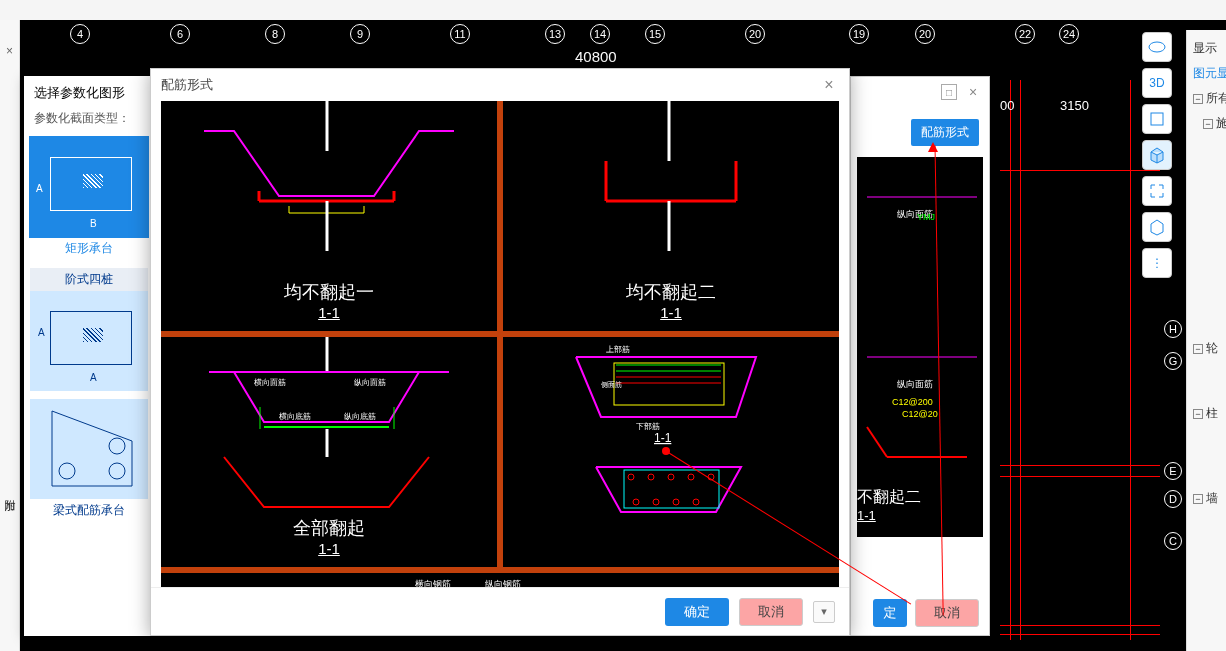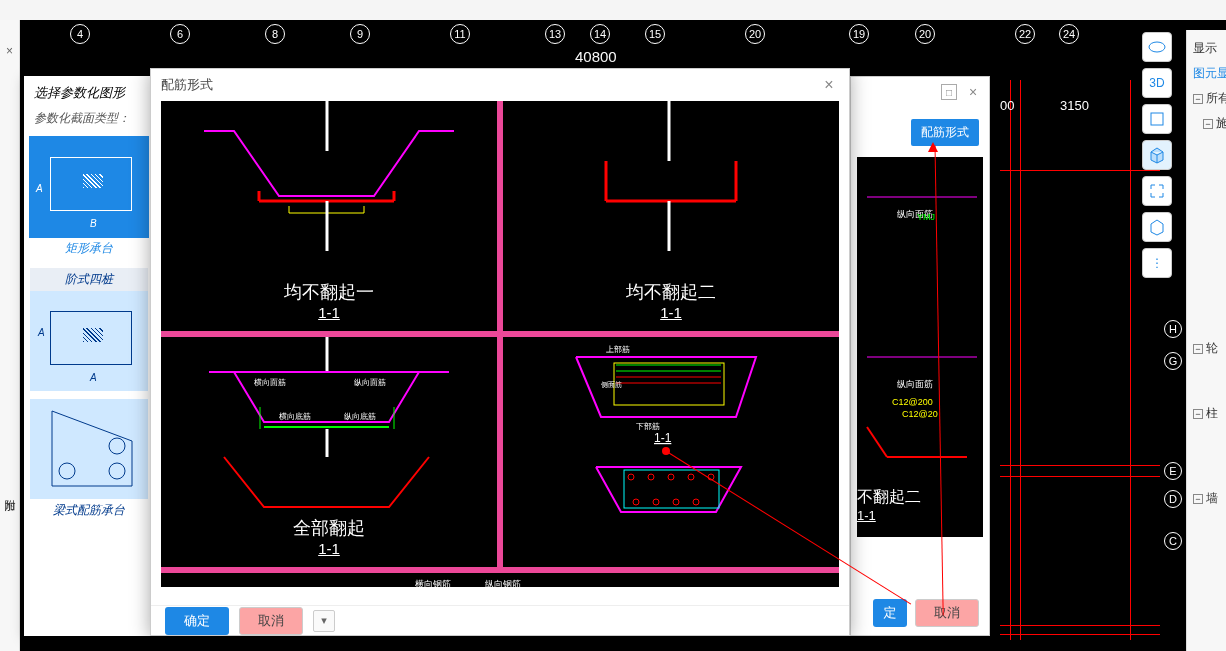--- a/index.html
+++ b/index.html
@@ -26,43 +26,43 @@
     
     .far-right { position:absolute; right:0; top:30px; width:40px; bottom:0; background:#f7f7f7; border-left:1px solid #ddd; padding:6px 4px; overflow:hidden; }
     .far-right-item { font-size:12px; color:#333; padding:4px 2px; white-space:nowrap; }
     .tree-toggle { display:inline-block; width:10px; height:10px; border:1px solid #888; font-size:9px; line-height:8px; text-align:center; margin-right:3px; }
 
     
     .left-strip { position:absolute; left:0; top:20px; width:20px; bottom:0; background:#f7f7f7; border-right:1px solid #ddd; }
     .left-strip .x-btn { font-size:12px; color:#666; text-align:center; margin-top:24px; cursor:pointer; }
 
     
-    .dlg1 { position:absolute; left:24px; top:76px; width:130px; height:560px; background:#fff; box-shadow:0 2px 12px rgba(0,0,0,.25); z-index:5; overflow:hidden;font-style:italic;}
+    .dlg1 { position:absolute; left:24px; top:76px; width:130px; height:560px; background:#fff; box-shadow:0 2px 12px rgba(0,0,0,.25); z-index:5; overflow:hidden;}
     .dlg1-title { font-size:13px; padding:8px 10px; }
     .dlg1-sub { font-size:12px; color:#555; padding:0 10px 6px; }
     .dlg1-body { padding:4px 6px; overflow-y:auto; height:500px;}
     .pcard { margin-bottom:8px; }
     .pcard-img { background:#1e88e5; border:2px solid transparent; width:118px; height:100px; position:relative; }
     .pcard.sel .pcard-img { border:2px solid #1e88e5; outline:1px solid #1e88e5;}
     .pcard-img.white { background:#cfe8ff; }
     .pcard-label { text-align:center; font-size:12px; color:#1e88e5; padding:3px 0;}
     .mini-rect { position:absolute; border:1px solid #fff; left:18px; top:18px; right:14px; bottom:24px;}
     .mini-rect .hatch { position:absolute; left:40%; top:30%; width:20px; height:14px; background:repeating-linear-gradient(45deg,#fff 0 1px,transparent 1px 3px);}
     .mini-dim { position:absolute; color:#fff; font-size:10px; }
 
     
     .dlg2 { position:absolute; left:150px; top:68px; width:700px; height:568px; background:#fff; box-shadow:0 2px 18px rgba(0,0,0,.35); z-index:20; border:1px solid #ccc;}
     .dlg-titlebar { height:32px; display:flex; align-items:center; padding:0 10px; font-size:13px; color:#444; justify-content:space-between;}
     .dlg-x { width:20px; height:20px; cursor:pointer; color:#888; font-size:16px; display:flex; align-items:center; justify-content:center;}
-    .gallery { position:absolute; top:32px; left:10px; right:10px; bottom:48px; display:grid; grid-template-columns:1fr 1fr; gap:6px; overflow-y:auto; background:#ec4899;}
+    .gallery { position:absolute; top:32px; left:10px; right:10px; bottom:48px; display:grid; grid-template-columns:1fr 1fr; gap:6px; overflow-y:auto; background:#c2410c;}
     .g-item { background:#000; min-height:230px; position:relative; color:#fff; }
     .g-item.half { min-height:110px; }
     .g-label { position:absolute; left:0; right:0; bottom:10px; text-align:center; font-size:18px; font-family:"SimSun",serif;}
     .g-sub { display:block; font-size:15px; text-decoration:underline;}
-    .dlg-buttons { position:absolute; left:0; right:0; bottom:0; height:30px; display:flex; justify-content:flex-start; align-items:center; gap:10px; padding:0 14px; border-top:1px solid #eee;}
+    .dlg-buttons { position:absolute; left:0; right:0; bottom:0; height:48px; display:flex; justify-content:flex-end; align-items:center; gap:10px; padding:0 14px; border-top:1px solid #eee;}
     .btn { min-width:64px; height:28px; border-radius:3px; font-size:13px; display:flex; align-items:center; justify-content:center; cursor:pointer; }
     .btn-primary { background:#1e88e5; color:#fff; }
     .btn-default { background:#fca5a5; color:#444; border:1px solid #ccc;}
     .scroll-ctl { width:22px; height:22px; border:1px solid #ccc; background:#fafafa; display:flex; align-items:center; justify-content:center; font-size:11px; color:#666; border-radius:2px;}
 
     
     .dlg3 { position:absolute; left:850px; top:76px; width:140px; height:560px; background:#fff; box-shadow:0 2px 12px rgba(0,0,0,.25); z-index:5; border:1px solid #ccc;}
     .dlg3-titlebar { height:30px; display:flex; justify-content:flex-end; align-items:center; gap:8px; padding:0 8px; color:#888;}
     .dlg3-titlebar .win-btn { width:16px; height:16px; border:1px solid #aaa; font-size:10px; display:flex; align-items:center; justify-content:center; cursor:pointer;}
     .dlg3 .blue-btn { position:absolute; right:10px; top:42px; background:#1e88e5; color:#fff; font-size:12px; padding:5px 10px; border-radius:2px; cursor:pointer;}

